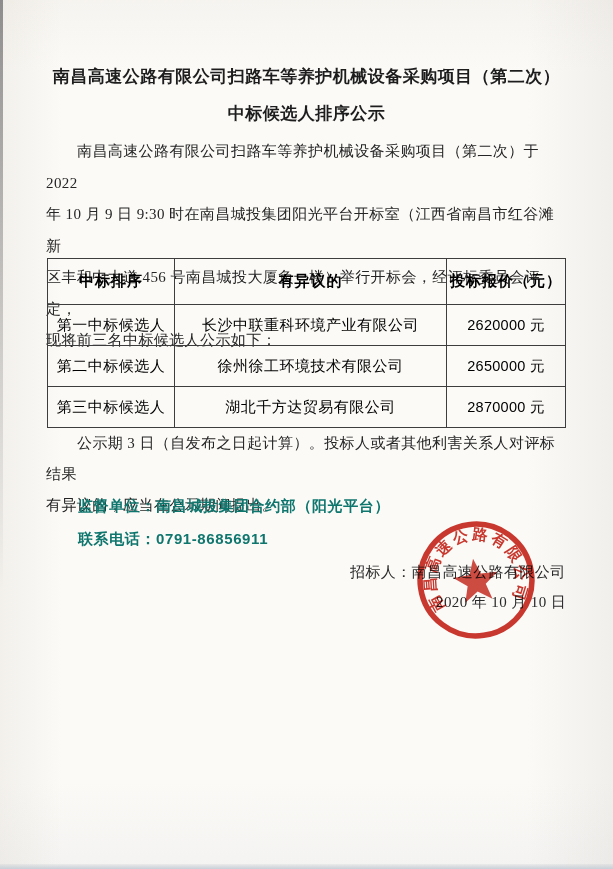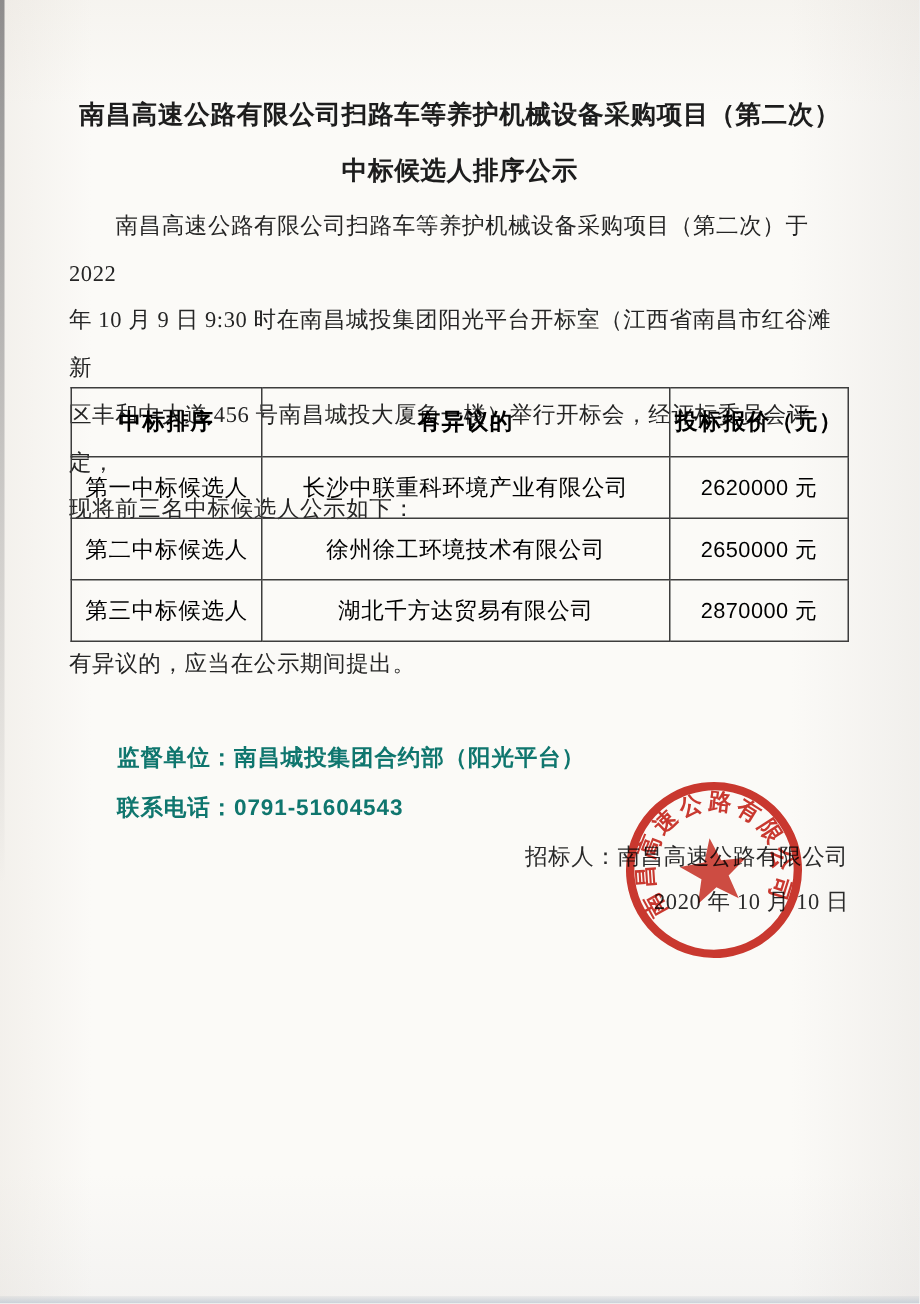--- a/index.html
+++ b/index.html
@@ -93,25 +93,26 @@
       </tr>
       <tr>
         <td>第三中标候选人</td>
         <td>湖北千方达贸易有限公司</td>
         <td class="num">2870000 元</td>
       </tr>
     </tbody>
   </table>
 
   <div class="para notice">
+    <div class="ln indent">公示期 3 日（自发布之日起计算）。投标人或者其他利害关系人对评标结果</div>
     <div class="ln">有异议的，应当在公示期间提出。</div>
   </div>
 
   <div class="boldline sup">监督单位：南昌城投集团合约部（阳光平台）</div>
-  <div class="boldline tel">联系电话：0791-51604543</div>
+  <div class="boldline tel">联系电话：0791-86856911</div>
 
   <div class="plainline bidder">招标人：南昌高速公路有限公司</div>
   <div class="plainline date">2020 年 10 月 10 日</div>
 
   <svg class="seal" viewBox="0 0 124 122" aria-hidden="true">
     <g transform="rotate(-8 62 61)" fill="none">
       <circle cx="62" cy="61" r="55" stroke="#c8281e" stroke-width="5.5"></circle>
       <polygon fill="#c8281e" fill-opacity="0.9" points="62,40 56.4,55.3 40.1,55.9 53,65.9 48.5,81.6 62,72.5 75.5,81.6 71,65.9 83.9,55.9 67.6,55.3"></polygon>
       <defs>
         <path id="sealArc" d="M 29.2 84 A 40 40 0 1 1 94.8 84"></path>

